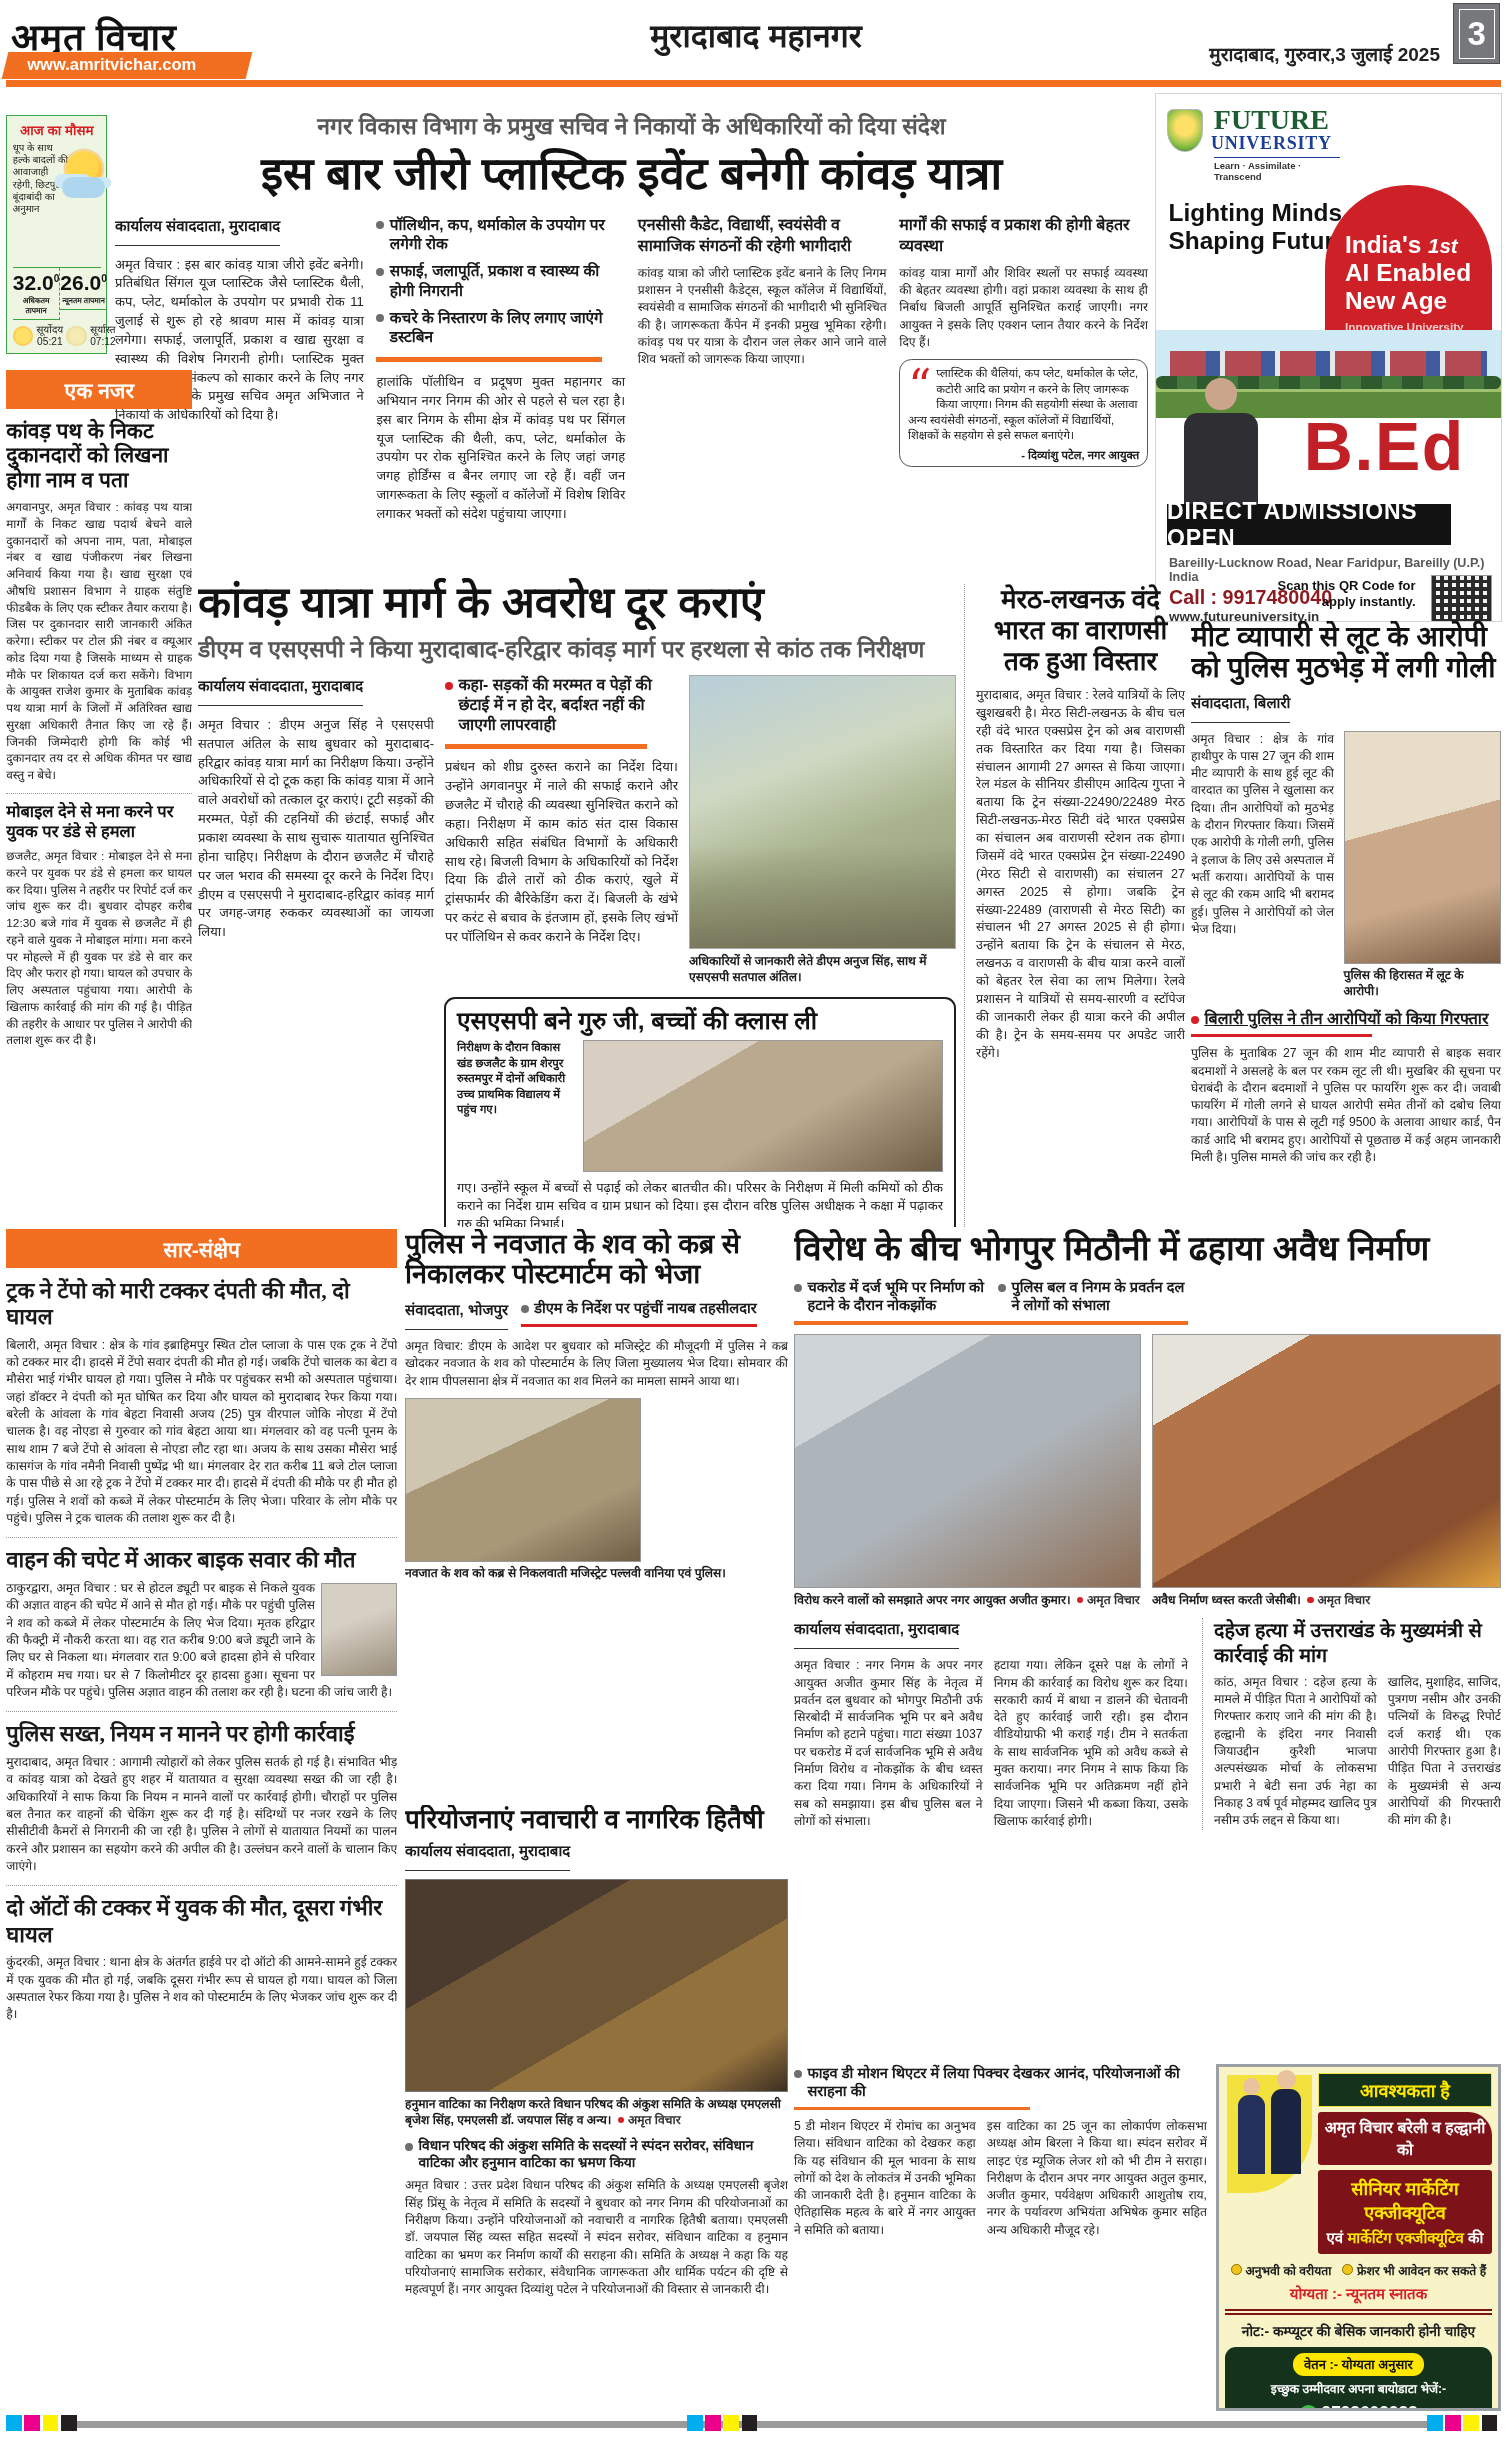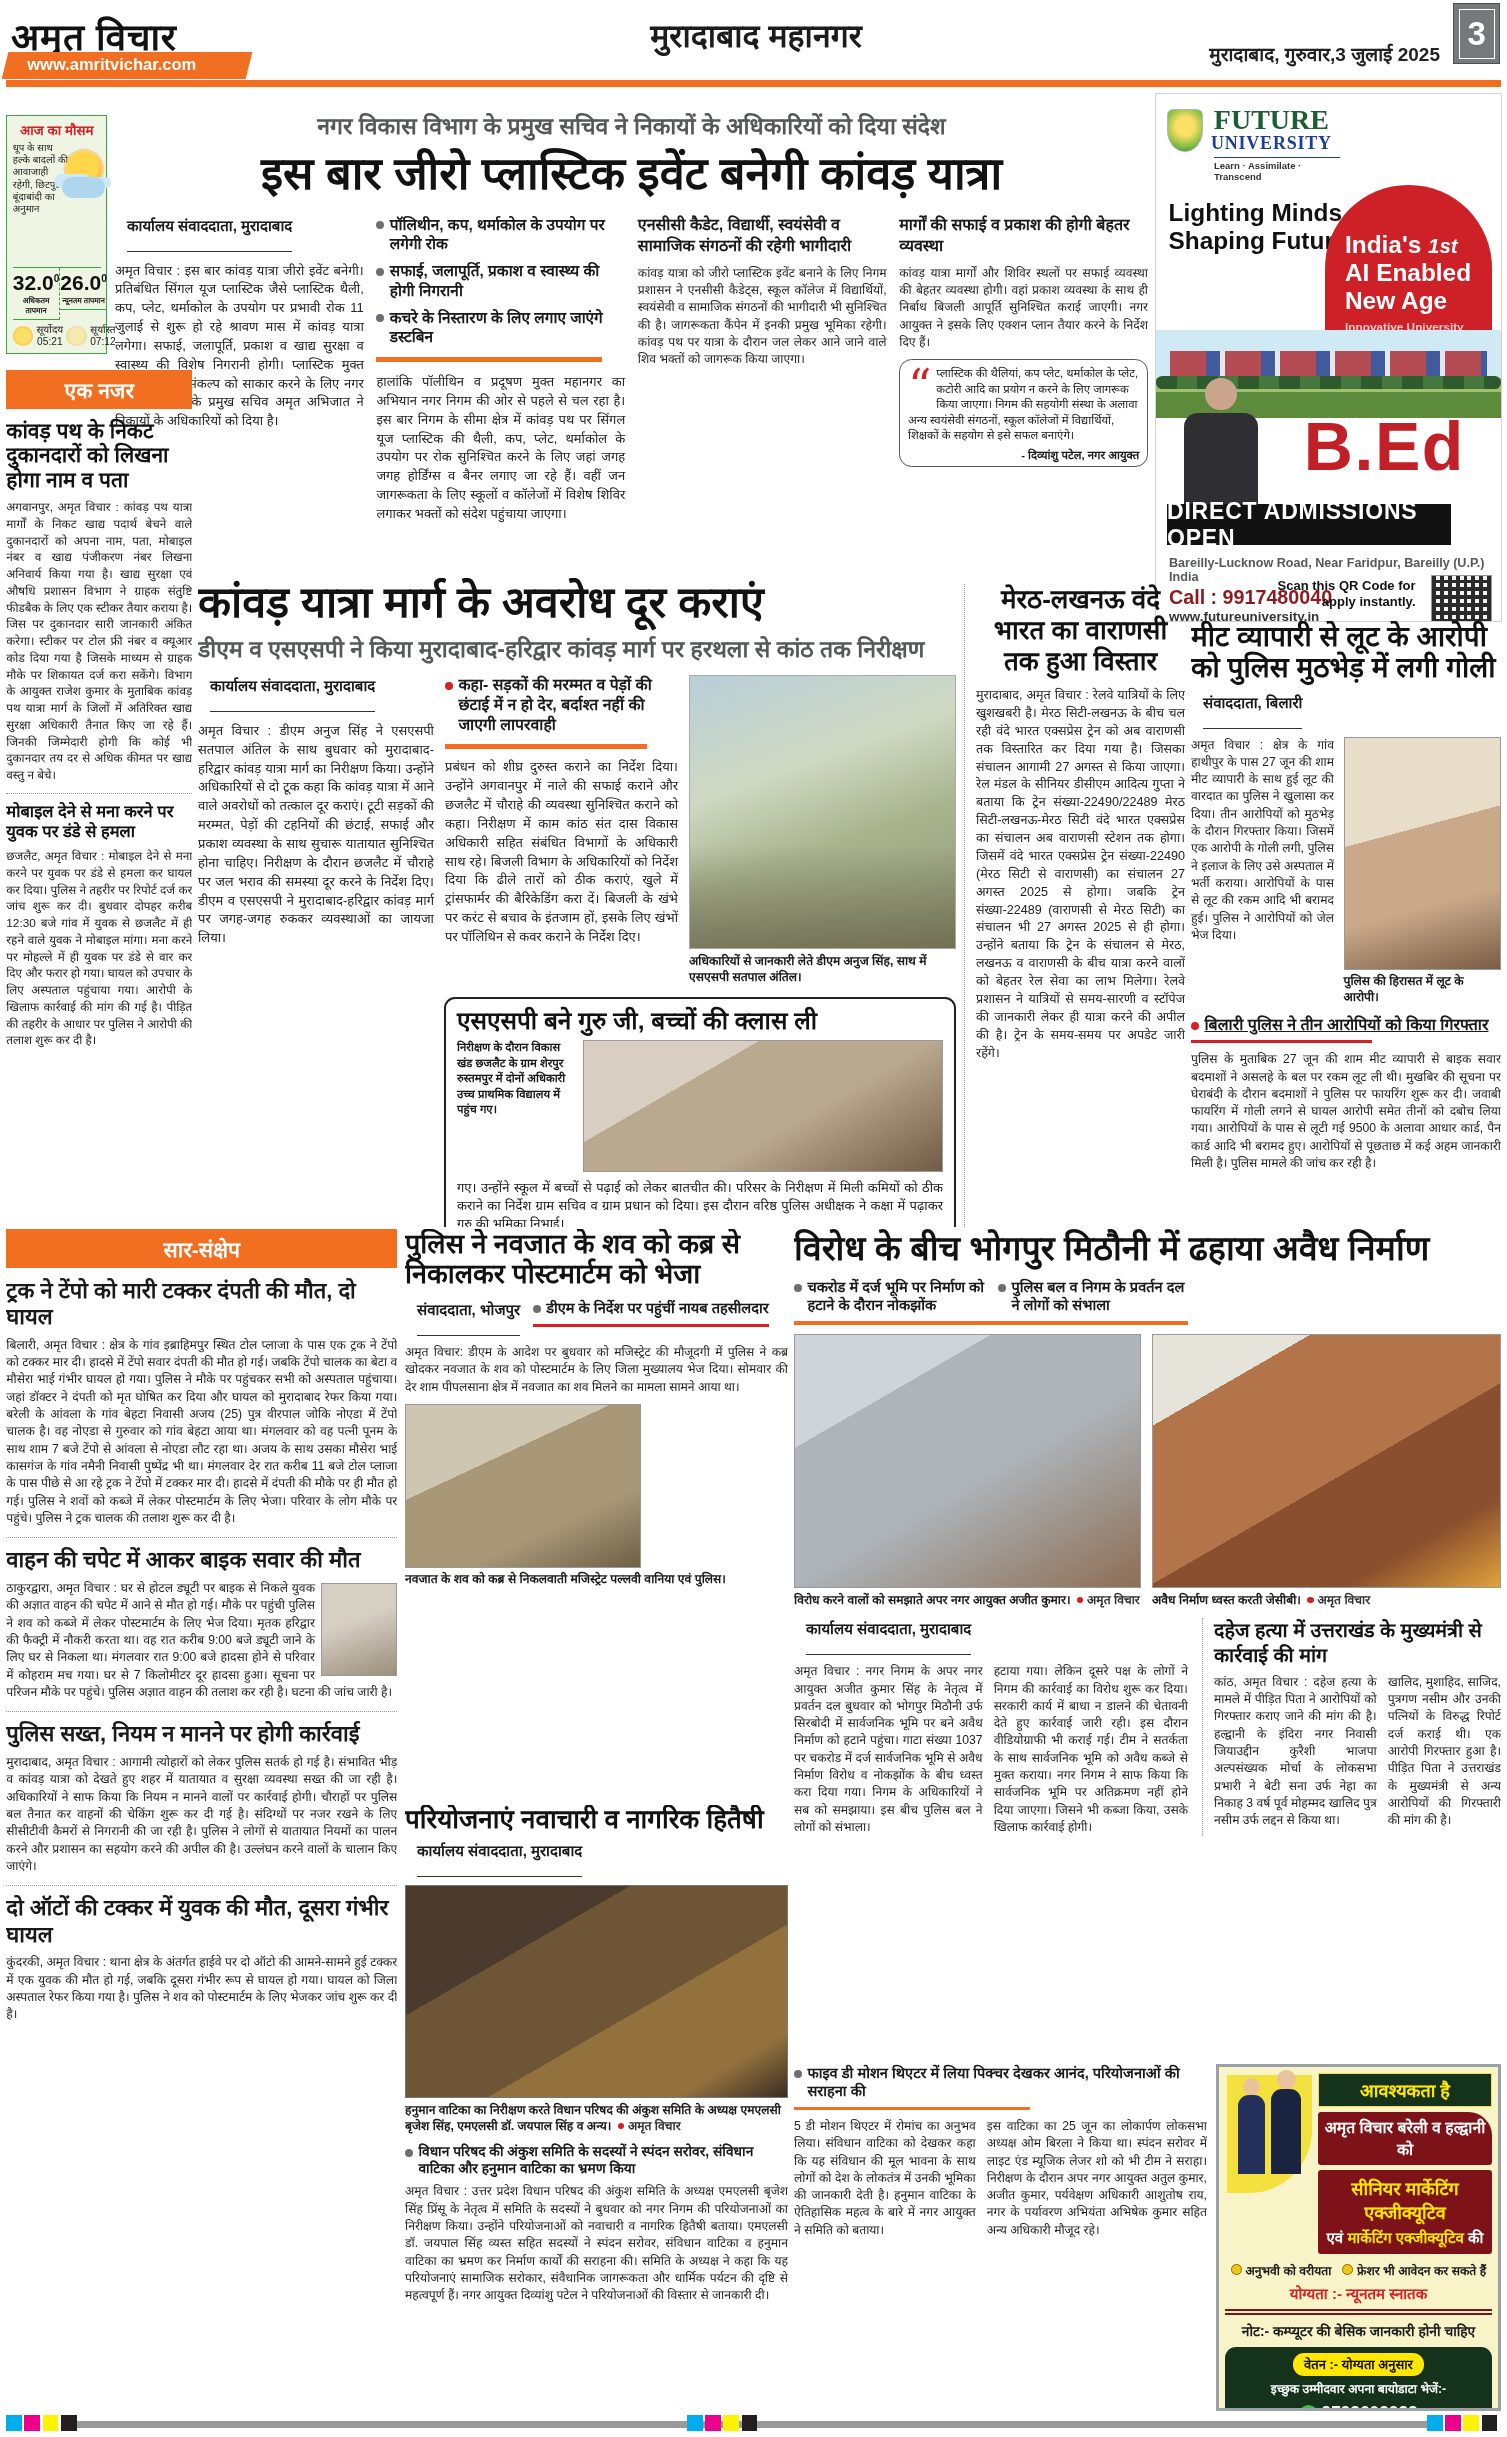--- a/index.html
+++ b/index.html
@@ -4,21 +4,21 @@
 <style>
   * { margin:0; padding:0; box-sizing:border-box; }
   html,body { background:#e8e8e8; }
   body { font-family:"Liberation Sans","DejaVu Sans",sans-serif; color:#1a1a1a; }
   .page { position:relative; width:1508px; height:2438px; background:#fff; margin:0 auto; overflow:hidden; }
 
   
   .abs { position:absolute; }
   .headline { font-weight:800; color:#121212; line-height:1.12; }
   .kicker { font-weight:700; color:#57585a; }
-  .byline { font-weight:700; font-size:15px; border-bottom:1.2px solid #333; padding-bottom:16px; display:inline-block;margin-left:12px; }
+  .byline { font-weight:700; font-size:15px; border-bottom:1.2px solid #333; padding-bottom:10px; display:inline-block; }
   .body-txt { font-size:12.2px; line-height:1.42; text-align:justify; color:#222; }
   .body-lg { font-size:13px; line-height:1.45; }
   .dotted-rule { border-top:1.2px dotted #9a9a9a; }
   .dot { display:inline-block; width:7.9px; height:7.9px; border-radius:50%; background:#6d6e71; margin-right:5.5px; flex:0 0 auto; margin-top:6.3px; }
   .dot.red { background:#d71f26; }
   .blt { display:flex; font-weight:800; line-height:1.25; }
   .orange-bar { height:4.7px; background:#f26f21; border:none; }
   .photo { background:linear-gradient(160deg,#b8cfd9 0%,#cfd8c2 35%,#a9b48e 60%,#8f9775 100%); border:0.8px solid #aaa; position:relative; overflow:hidden; }
   .photo::after { content:""; position:absolute; left:0; right:0; bottom:0; height:38%; background:linear-gradient(0deg,rgba(90,80,60,.55),rgba(90,80,60,0)); }
   .caption { font-size:12.2px; font-weight:700; line-height:1.3; margin-top:4.7px; }
@@ -130,21 +130,21 @@
   .loot { left:1191px; top:621px; width:310px; height:606px; overflow:hidden; }
   .loot .headline { font-size:28px; }
   .loot-row { display:flex; gap:9.5px; margin-top:7.9px; }
   .loot-body1 { width:143px; flex:0 0 auto; }
   .loot-photo { height:233px; background:linear-gradient(165deg,#e8ddc8 0 40%,#caa98a 40% 70%,#7a5c44 100%); border:0.8px solid #999; }
   .loot-blt { font-size:16px; margin-top:9.5px;text-decoration:underline; }
   .loot .orange-bar { width:181px; height:3.2px; margin-top:4.7px; background:#d71f26; }
 
   
   .saar { left:6.3px; top:1229px; width:391px; height:1181px; overflow:hidden; }
-  .saar .sh { font-size:22px; font-weight:800; line-height:1.2; margin:9.5px 0 6.3px; }
+  .saar .sh { font-size:22px; font-weight:800; line-height:1.2; margin:9.5px 0 6.3px;font-family:Liberation Serif, serif; }
   .saar .dotted-rule { margin:9.5px 0 1.6px; }
   .saar-photo { float:right; width:76px; height:93px; margin:3.2px 0 4.7px 6.3px; background:linear-gradient(160deg,#d6cfc4 0 40%,#9b8f7c 100%); border:0.8px solid #999; }
 
   
   .newborn { left:405px; top:1229px; width:383px; height:570px; overflow:hidden; }
   .newborn .headline { font-size:27px; }
   .nb-meta { display:flex; gap:12.6px; margin-top:9.5px; align-items:flex-start; }
   .nb-blt { font-size:14.6px; border-bottom:3.2px solid #d71f26; padding-bottom:6.3px; }
   .nb-photo { width:236px; height:164px; background:linear-gradient(155deg,#cfc6b2 0 35%,#a89878 35% 70%,#6e5f45 100%); border:0.8px solid #999; margin-top:7.9px; }
 

